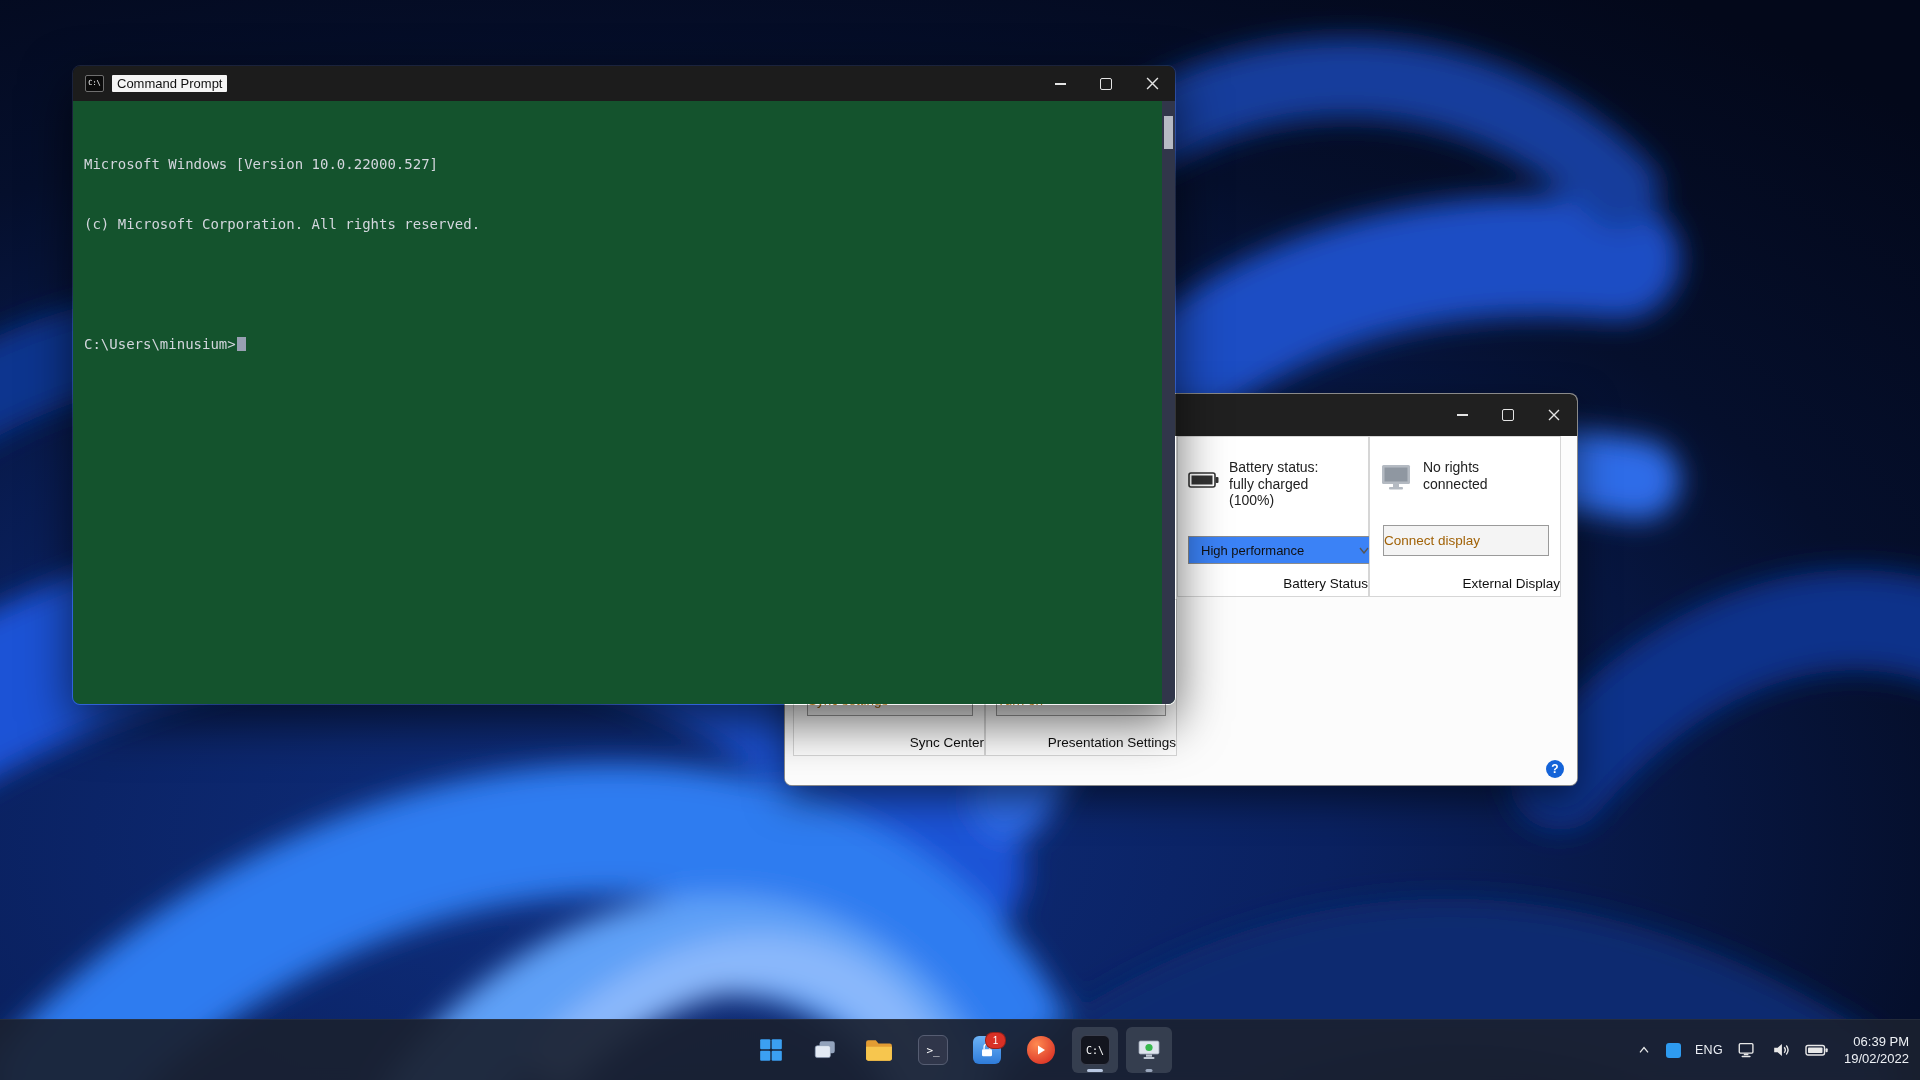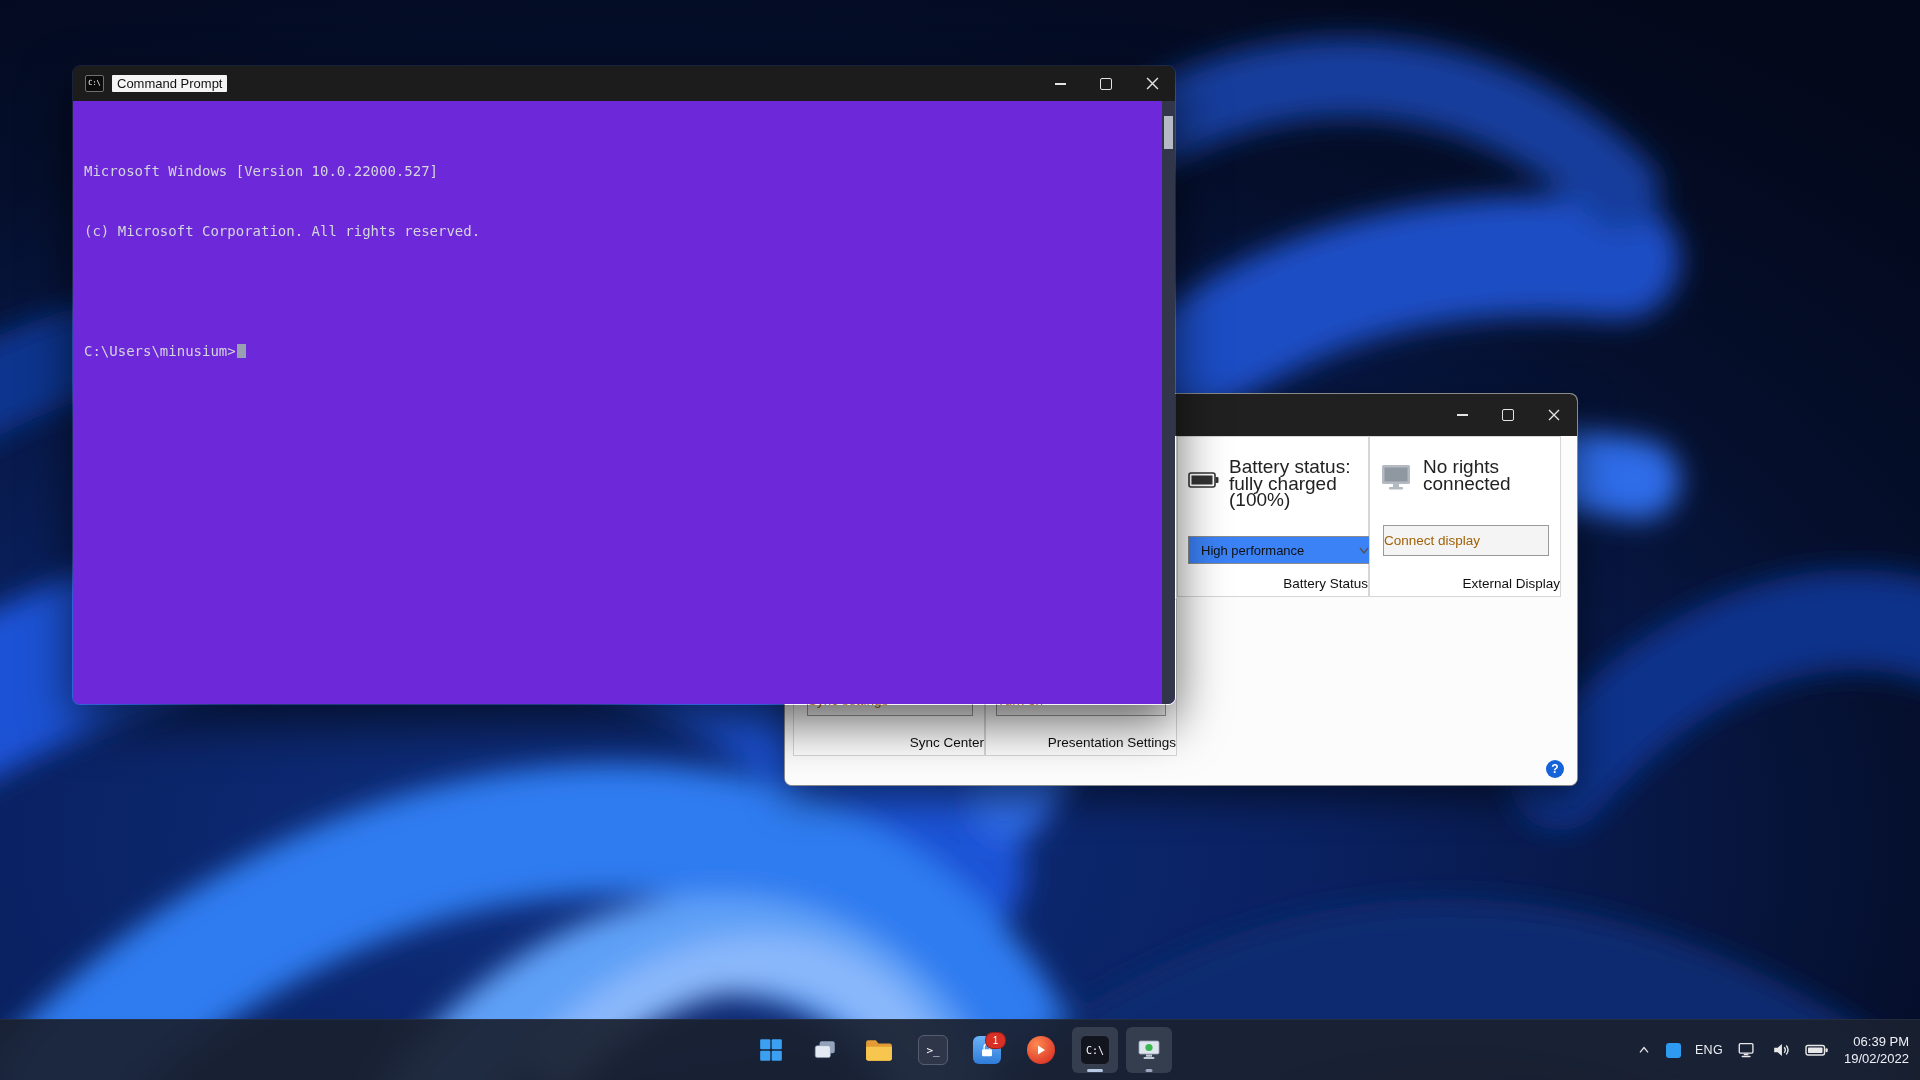--- a/index.html
+++ b/index.html
@@ -16,40 +16,40 @@
 
   
   #cmd-window{left:72px;top:65px;width:1102px;height:638px;z-index:20;border-radius:8px;
     overflow:hidden;box-shadow:0 18px 50px rgba(0,0,0,.6);border:1px solid rgba(255,255,255,.09);}
   #cmd-titlebar{height:35px;background:#1c1c1c;display:flex;align-items:center;}
   #cmd-icon{width:17px;height:15px;background:#0b0b0b;border:1px solid #6f6f6f;border-radius:2px;
     margin:0 8px 0 12px;color:#fff;font-family:"DejaVu Sans Mono",monospace;font-size:7px;
     display:flex;align-items:center;justify-content:center;line-height:1;}
   #cmd-title-chip{background:#f5f5f5;color:#111;font-size:13px;padding:1px 5px;border-radius:1px;}
   #cmd-controls{margin-left:auto;display:flex;height:100%;}
-  #cmd-console{position:absolute;top:35px;left:0;right:0;bottom:0;background:#6d28d9;
-    padding:20px 20px 0 11px;font-family:"DejaVu Sans Mono","Liberation Mono",monospace;
+  #cmd-console{position:absolute;top:35px;left:0;right:0;bottom:0;background:#14532d;
+    padding:13px 20px 0 11px;font-family:"DejaVu Sans Mono","Liberation Mono",monospace;
     font-size:14px;line-height:20px;color:#d3d6dd;white-space:pre;}
   .console-line{height:20px;}
   #text-cursor{display:inline-block;width:9px;height:14px;background:#98a0b2;
     vertical-align:-2px;margin-left:1px;}
   #cmd-scrollbar{position:absolute;top:35px;right:0;bottom:0;width:13px;background:#31364a;}
   #cmd-scroll-thumb{position:absolute;top:15px;left:2px;width:9px;height:33px;background:#b6bac4;}
 
   
   #mobility-window{left:784px;top:393px;width:792px;height:391px;z-index:10;border-radius:8px;
     overflow:hidden;background:#fcfcfc;box-shadow:0 14px 38px rgba(0,0,0,.5);
     border:1px solid rgba(0,0,0,.45);}
   #mob-titlebar{height:42px;background:#202020;display:flex;align-items:center;justify-content:flex-end;}
   .mob-content{position:absolute;top:42px;left:0;right:0;bottom:0;background:#fcfcfc;}
   .tile{position:absolute;width:190px;border:1px solid #d6d6d6;background:#fff;}
   .tile-caption{position:absolute;bottom:5px;left:0;width:100%;text-align:right;
     font-size:13.5px;color:#101010;}
   .tile-status{position:absolute;top:22px;left:10px;display:flex;gap:9px;align-items:flex-start;}
-  .status-text{font-size:19px;line-height:16.5px;color:#222;}
+  .status-text{font-size:14px;line-height:16.5px;color:#222;}
   .mob-select{position:absolute;left:10px;top:99px;width:168px;height:26px;border:1px solid #8c8c8c;
     background:#3b82f6;display:flex;align-items:center;justify-content:space-between;
     padding:0 12px;font-size:13px;color:#111;}
   .mob-button{position:absolute;height:29px;border:1px solid #9a9a9a;background:#f4f4f4;
     display:flex;align-items:center;justify-content:flex-start;font-size:13.5px;color:#a16207;}
   #mob-help{position:absolute;right:13px;bottom:7px;width:18px;height:18px;border-radius:50%;
     background:#1463d8;color:#fff;font-size:12px;font-weight:bold;display:flex;
     align-items:center;justify-content:center;}
 
   

